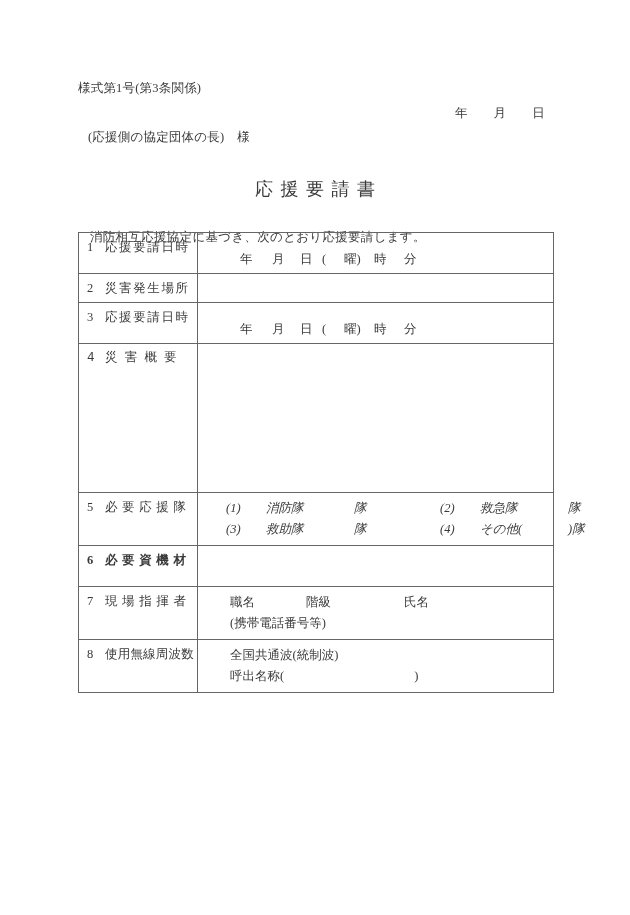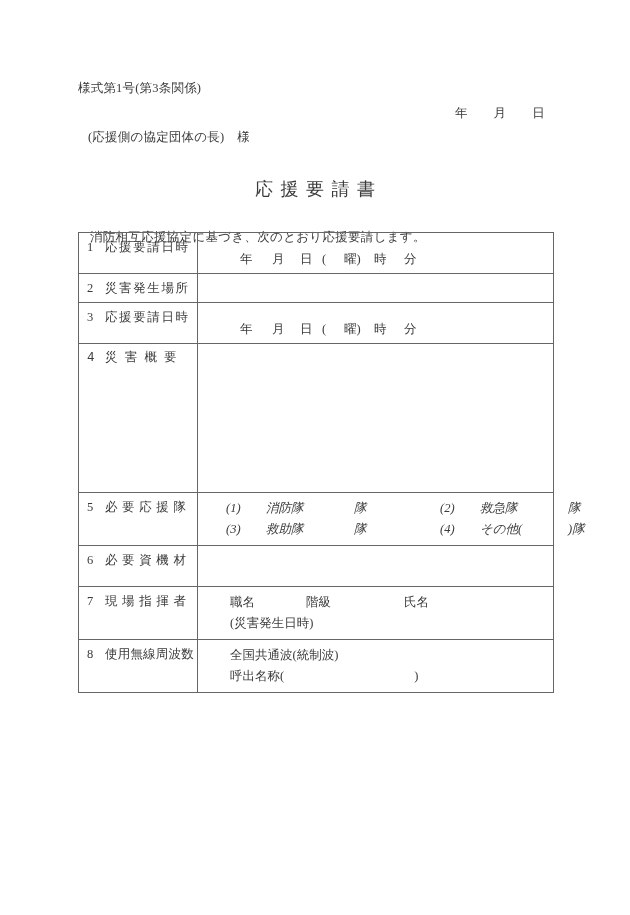--- a/index.html
+++ b/index.html
@@ -142,21 +142,21 @@
 
   .cmd-row { white-space: nowrap; line-height: 21px; }
   .cmd-row .c1 { display: inline-block; width: 76px; }
   .cmd-row .c2 { display: inline-block; width: 98px; }
 
   .radio-line { white-space: nowrap; line-height: 21px; }
   .radio-line .call { display: inline-block; }
   .radio-line .call-gap { display: inline-block; width: 130px; }
   .h-tall { height: 148px; font-family: Liberation Mono, monospace; }
   .h-med { height: 48px; margin-top: 12px; }
-  .h-mid2 { height: 40px; }
+  .h-mid2 { height: 40px; font-weight: bold; }
 </style>
 </head>
 <body>
 
 <div class="page">
 
   <div class="form-no">様式第1号(第3条関係)</div>
 
   <div class="date-line">
     <span>年</span><span class="gap"></span><span>月</span><span class="gap"></span><span>日</span>
@@ -263,21 +263,21 @@
         <td class="h-med">
           <span class="lbl">
             <span class="num">7</span><span class="txt-mid">現場指揮者</span>
           </span>
         </td>
         <td class="h-med">
           <span class="val val-indent2">
             <span class="cmd-row">
               <span class="c1">職名</span><span class="c2">階級</span><span>氏名</span>
             </span><br>
-            <span class="cmd-row">(災害発生日時)</span>
+            <span class="cmd-row">(携帯電話番号等)</span>
           </span>
         </td>
       </tr>
 
       <tr>
         <td class="h-med">
           <span class="lbl">
             <span class="num">8</span><span class="txt-none">使用無線周波数</span>
           </span>
         </td>

